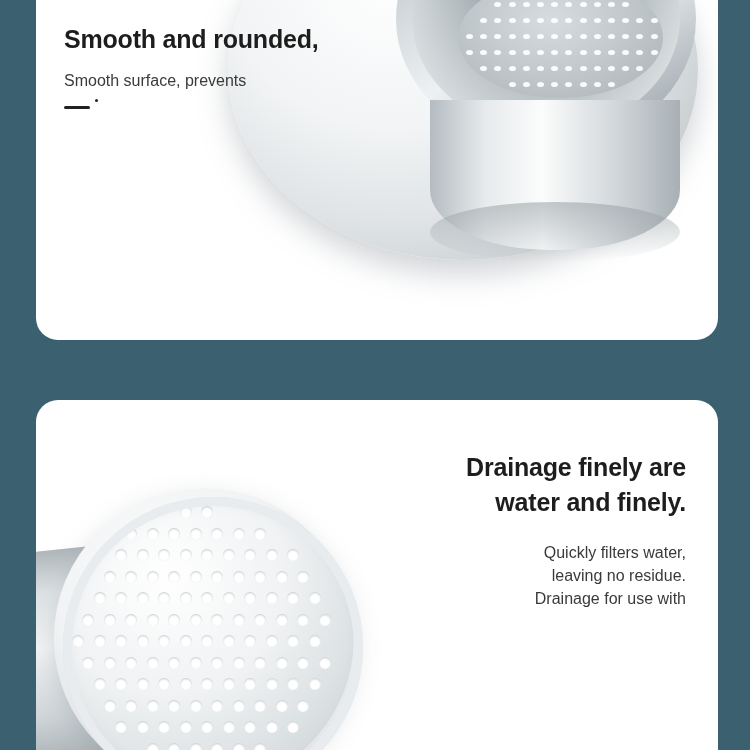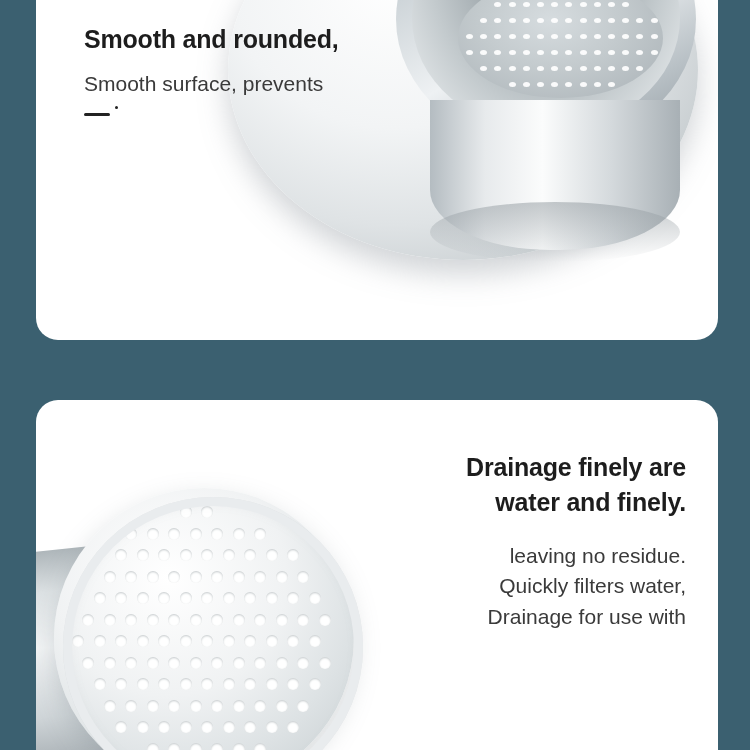--- a/index.html
+++ b/index.html
@@ -26,34 +26,34 @@
     left: 36px;
     top: -30px;
     width: 682px;
     height: 370px;
     background: #ffffff;
     border-radius: 22px;
     overflow: hidden;
   }
   .card1-text {
     position: absolute;
-    left: 48px;
+    left: 28px;
     top: 52px;
     width: 330px;
   }
   .h-title {
     font-size: 25px;
     font-weight: bold;
     color: #1d1d1d;
     line-height: 1.38;
     letter-spacing: -0.2px;
   }
   .h-sub {
     margin-top: 12px;
-    font-size: 21px;
+    font-size: 16px;
     color: #3a3a3a;
     line-height: 1.45;
     font-weight: 400;
   }
   .dash {
     margin-top: 14px;
     width: 26px;
     height: 3px;
     background: #222;
     border-radius: 2px;
@@ -433,20 +433,20 @@
         </div>
       <div class="cup-rim"></div>
     </div>
 
     <div class="card2-text">
       <div class="h-title">
         <div>Drainage finely are</div>
         <div>water and finely.</div>
       </div>
       <div class="h-sub">
+        <div>Quickly filters water,</div>
         <div>leaving no residue.</div>
-        <div>Quickly filters water,</div>
         <div>Drainage for use with</div>
       </div>
     </div>
   </div>
 
 </div>
 
 </body></html>

